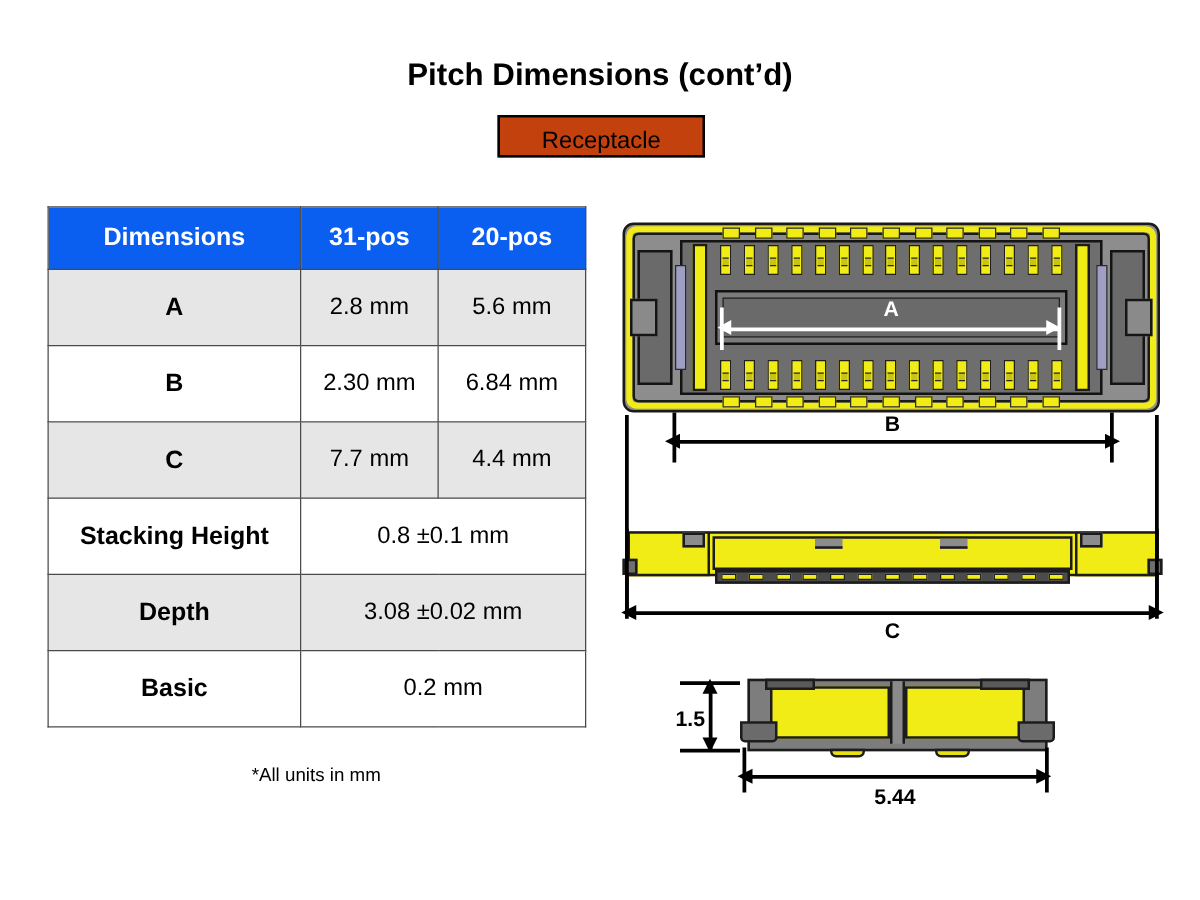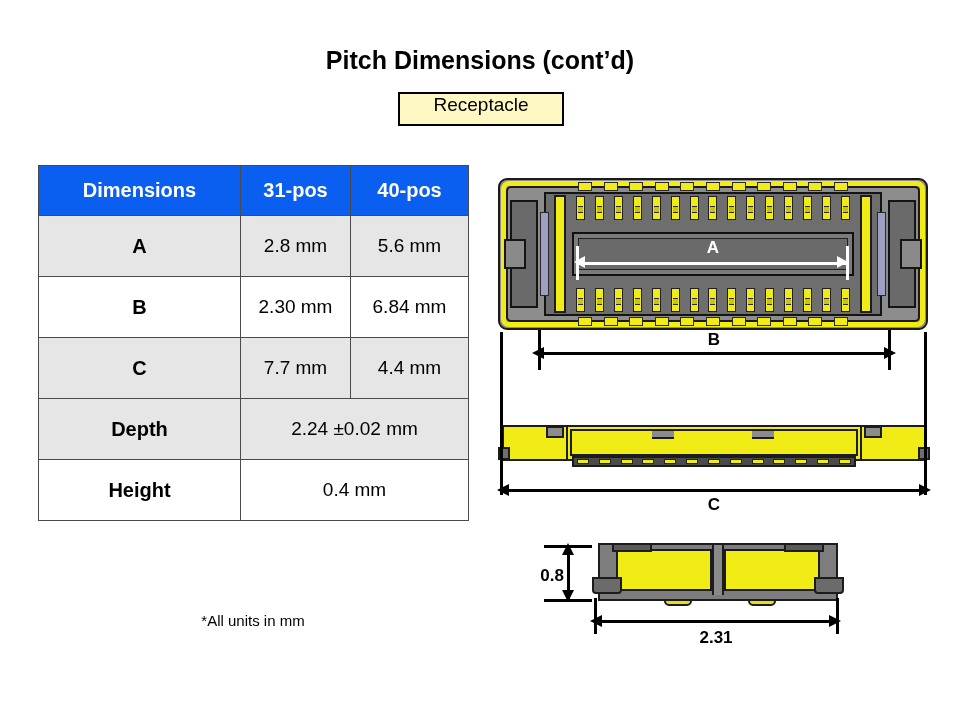--- a/index.html
+++ b/index.html
@@ -31,23 +31,23 @@
   
   #subtitle-box {
     position: absolute;
     left: 398px;
     top: 92px;
     width: 166px;
     height: 34px;
     border: 2px solid #000000;
     box-sizing: border-box;
     display: flex;
-    align-items: flex-start;
+    align-items: flex-end;
     justify-content: center;
-    background: #fef9c3;
+    background: #c2410c;
   }
   #subtitle-box .txt {
     font-size: 19px;
     font-weight: normal;
   }
 
   
   #dim-table {
     position: absolute;
     left: 38px;
@@ -537,46 +537,50 @@
 <table id="dim-table">
   <colgroup>
     <col class="col-label">
       <col class="col-v1">
       <col class="col-v2">
   </colgroup>
   <thead>
     <tr>
       <th>Dimensions</th>
       <th>31-pos</th>
-      <th>40-pos</th>
+      <th>20-pos</th>
     </tr>
   </thead>
   <tbody>
     <tr class="shade">
       <td class="lbl">A</td>
       <td class="val">2.8 mm</td>
       <td class="val">5.6 mm</td>
     </tr>
     <tr class="plain">
       <td class="lbl">B</td>
       <td class="val">2.30 mm</td>
       <td class="val">6.84 mm</td>
     </tr>
     <tr class="shade">
       <td class="lbl">C</td>
       <td class="val">7.7 mm</td>
       <td class="val">4.4 mm</td>
     </tr>
+    <tr class="plain">
+      <td class="lbl">Stacking Height</td>
+      <td class="val" colspan="2">0.8 ±0.1 mm</td>
+    </tr>
     <tr class="shade">
       <td class="lbl">Depth</td>
-      <td class="val" colspan="2">2.24 ±0.02 mm</td>
+      <td class="val" colspan="2">3.08 ±0.02 mm</td>
     </tr>
     <tr class="plain">
-      <td class="lbl">Height</td>
-      <td class="val" colspan="2">0.4 mm</td>
+      <td class="lbl">Basic</td>
+      <td class="val" colspan="2">0.2 mm</td>
     </tr>
   </tbody>
 </table>
 
 <div id="table-note">*All units in mm</div>
 
 <div class="drawing" id="top-view">
   <div class="tv-shell"></div>
   <div class="tv-frame"></div>
   <div class="tv-frame-in"></div>
@@ -722,20 +726,20 @@
   <div class="ev-foot r"></div>
   <div class="ev-tab" style="left:66px;"></div>
   <div class="ev-tab" style="left:150px;"></div>
 </div>
 
 <div class="ext-08" style="top:545px;"></div>
 <div class="ext-08" style="top:599px;"></div>
 <div id="dim-08-line"></div>
 <div class="arrow-v-up"></div>
 <div class="arrow-v-dn"></div>
-<div class="dim-label" id="dim-08-label">0.8</div>
+<div class="dim-label" id="dim-08-label">1.5</div>
 
 <div class="tick-308" style="left:594px;"></div>
 <div class="tick-308" style="left:836px;"></div>
 <div id="dim-308-line"></div>
 <div class="arrow-h-l"></div>
 <div class="arrow-h-r"></div>
-<div class="dim-label" id="dim-308-label">2.31</div>
+<div class="dim-label" id="dim-308-label">5.44</div>
 
 </body></html>

